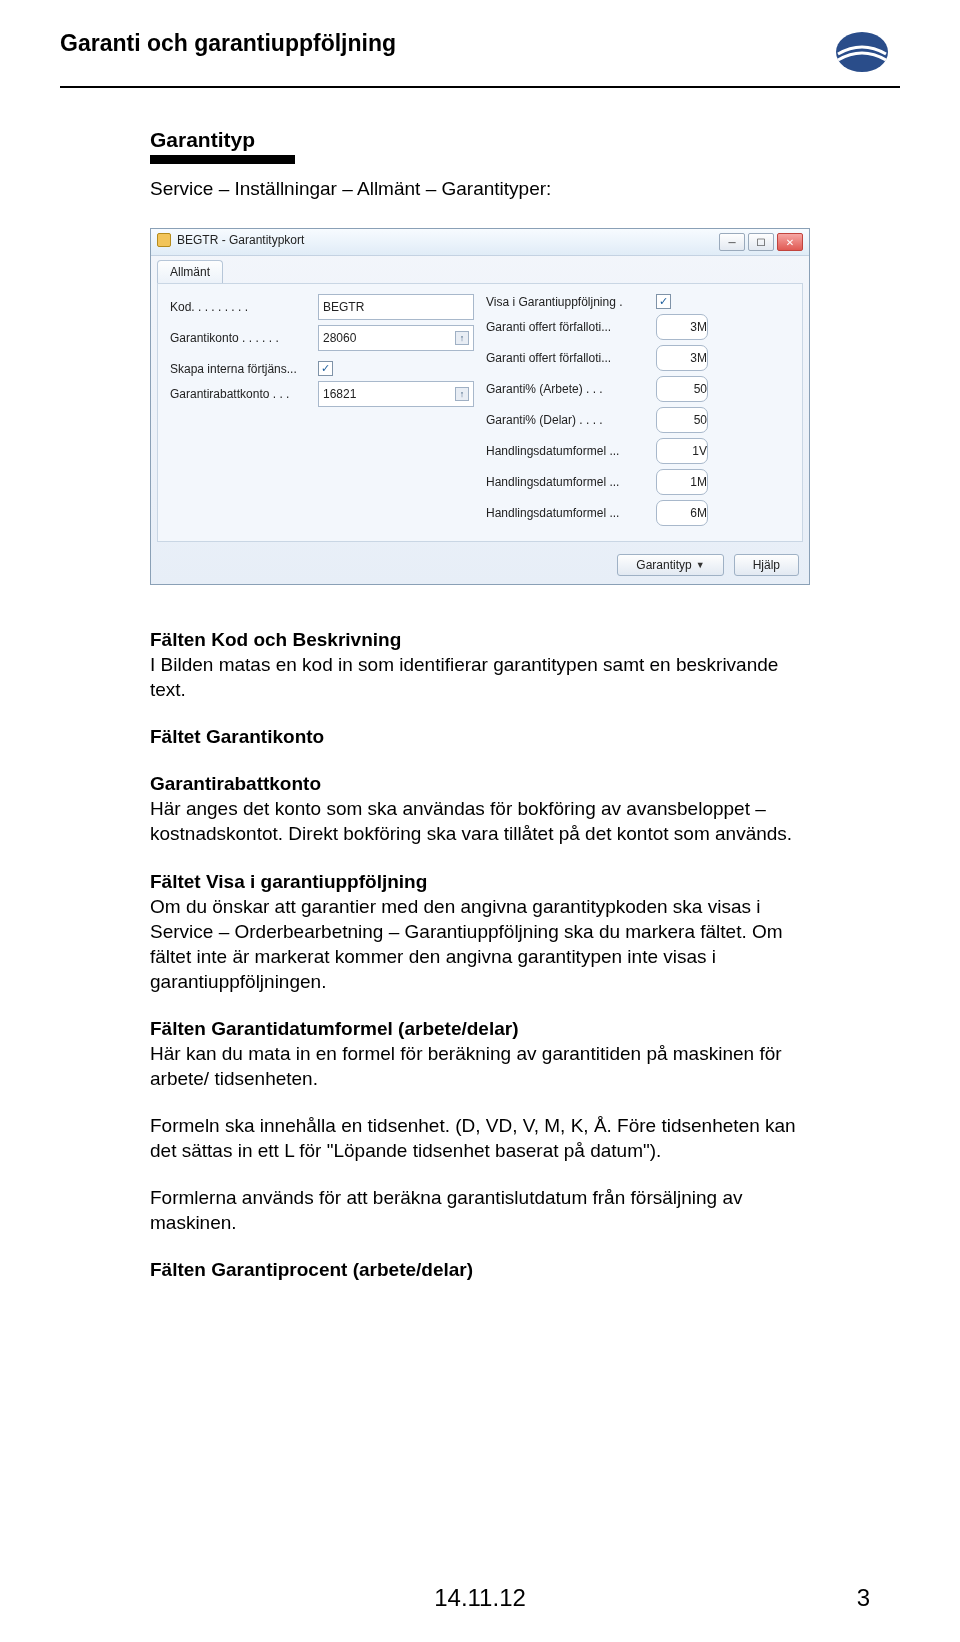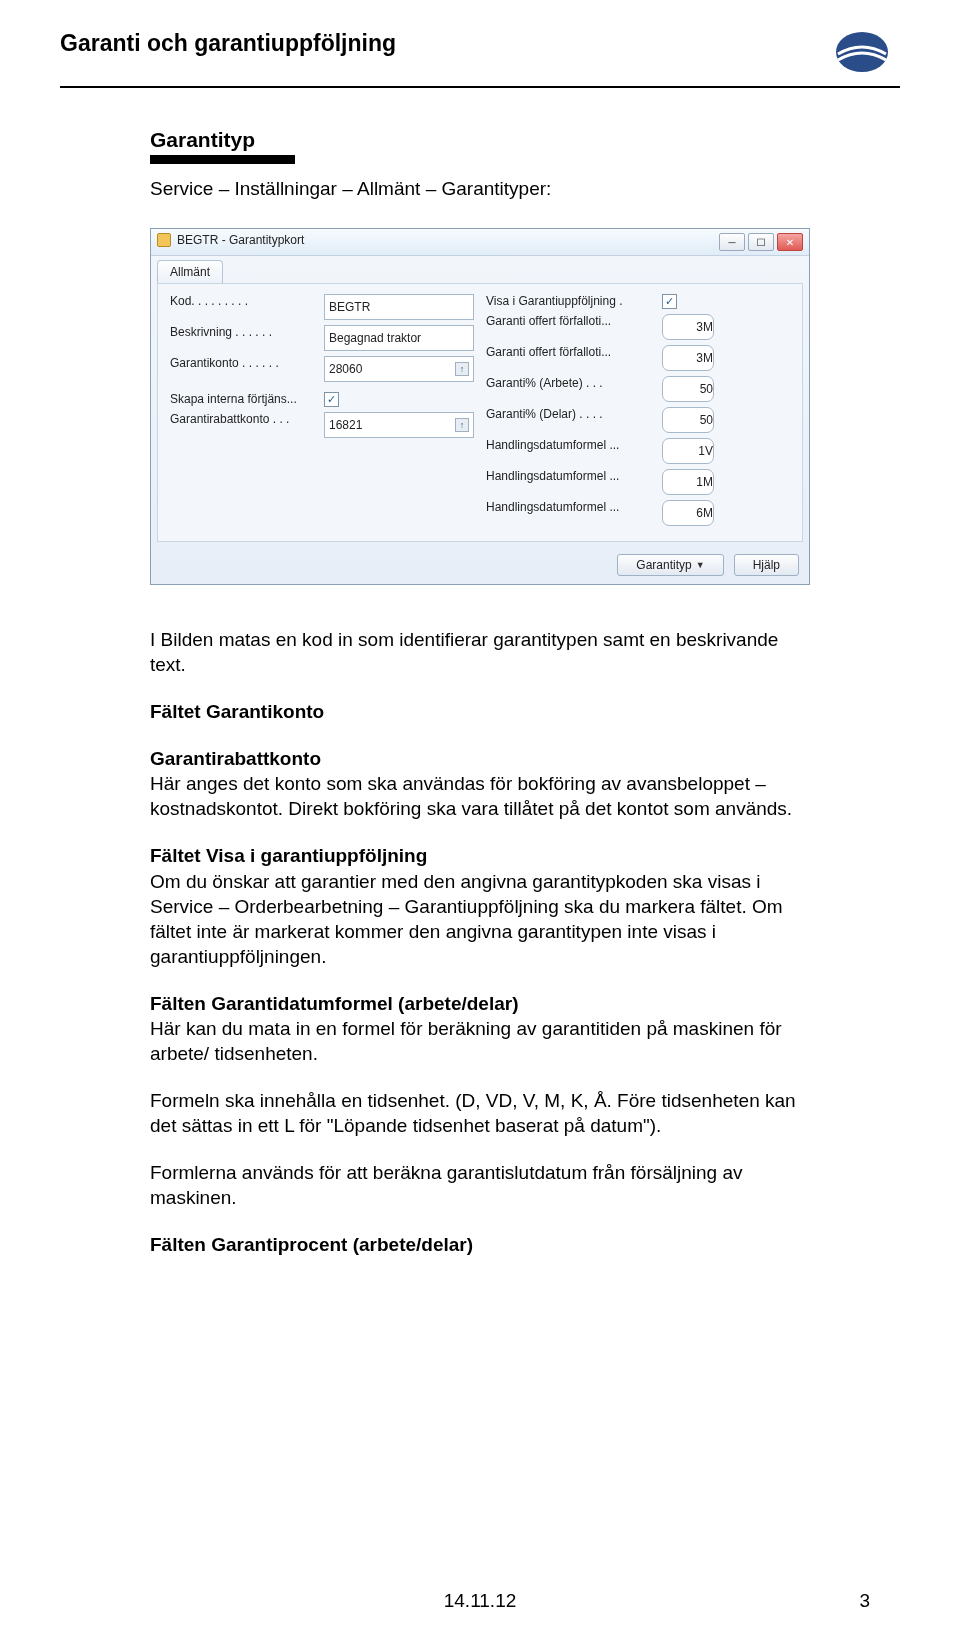--- a/index.html
+++ b/index.html
@@ -81,22 +81,21 @@
   }
   .form-body {
     background:#f3f7fc;
     border:1px solid #c9d6e4;
     margin:0 6px 6px 6px;
     padding:10px 12px;
     display:flex; gap:12px;
   }
   .col { flex:1; }
   .form-row {
-    display:flex; align-items:flex-start; margin-bottom:5px;
-    gap:6px;
+    display:flex; align-items:center; margin-bottom:5px;
   }
   .flabel {
     flex: 0 0 148px; font-size:12px; white-space:nowrap;
   }
   .finput {
     flex:1; height:26px; background:#fff; border:1px solid #a8b8cb;
     font-size:12px; padding:0 4px; display:flex; align-items:center;
     justify-content:space-between;
   }
   .finput.narrow { flex: 0 0 52px; justify-content:flex-end; padding-right:0;border-radius:7px;}
@@ -117,21 +116,21 @@
     border:1px solid #9fb1c5; border-radius:3px; font-size:12px;
     display:flex; align-items:center; gap:4px;
   }
   .btn .caret { font-size:9px; color:#333; }
   
   .doc-block { font-size: 19px; line-height: 1.32; margin-bottom: 22px; }
   .doc-block .bold { font-weight: bold; display:block; }
   .footer {
     position:absolute; bottom:30px; left:0; right:0;
     display:flex; justify-content:space-between; padding:0 90px;
-    font-size:19px;
+    font-size:24px;
     align-items:flex-end;
   }
   .footer-center { position:absolute; left:50%; transform:translateX(-50%); }
 </style>
 </head>
 <body>
 
 <div class="page-header">
   <div class="page-title">Garanti och garantiuppföljning</div>
   <div class="logo-wrap">
@@ -166,26 +165,20 @@
     </div>
     <div class="form-body">
       <div class="col">
         <div class="form-row">
           <div class="flabel">Kod. . . . . . . . .</div>
           <div class="finput">
               <span>BEGTR</span>
             </div>
         </div>
         <div class="form-row">
-          <div class="flabel">Beskrivning . . . . . .</div>
-          <div class="finput">
-              <span>Begagnad traktor</span>
-            </div>
-        </div>
-        <div class="form-row">
           <div class="flabel">Garantikonto . . . . . .</div>
           <div class="finput">
             <span>28060</span>
             <span class="lookup">↑</span>
           </div>
         </div>
         <div class="form-row" style="margin-top:10px;">
           <div class="flabel">Skapa interna förtjäns...</div>
           <div class="fcheck">✓</div>
         </div>
@@ -237,20 +230,21 @@
         <span>Garantityp</span>
         <span class="caret">▼</span>
       </div>
       <div class="btn">
         <span>Hjälp</span>
       </div>
     </div>
   </div>
 
   <div class="doc-block">
+    <span class="bold">Fälten Kod och Beskrivning</span>
     <span>I Bilden matas en kod in som identifierar garantitypen samt en beskrivande text.</span>
   </div>
   <div class="doc-block">
     <span class="bold">Fältet Garantikonto</span>
   </div>
   <div class="doc-block">
     <span class="bold">Garantirabattkonto</span>
     <span>Här anges det konto som ska användas för bokföring av avansbeloppet – kostnadskontot. Direkt bokföring ska vara tillåtet på det kontot som används.</span>
   </div>
   <div class="doc-block">

